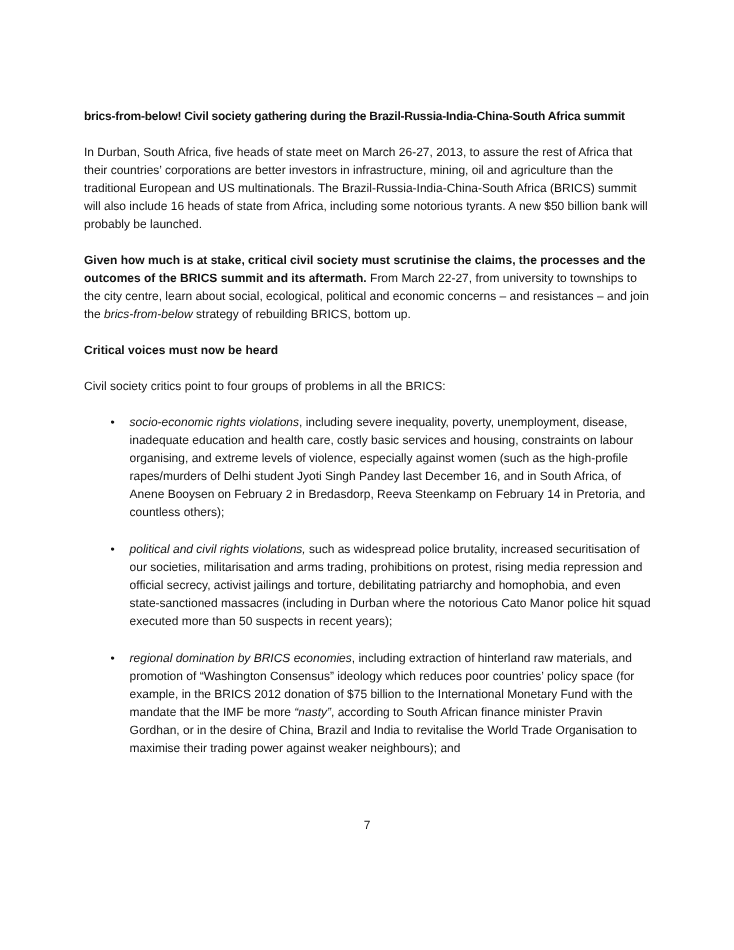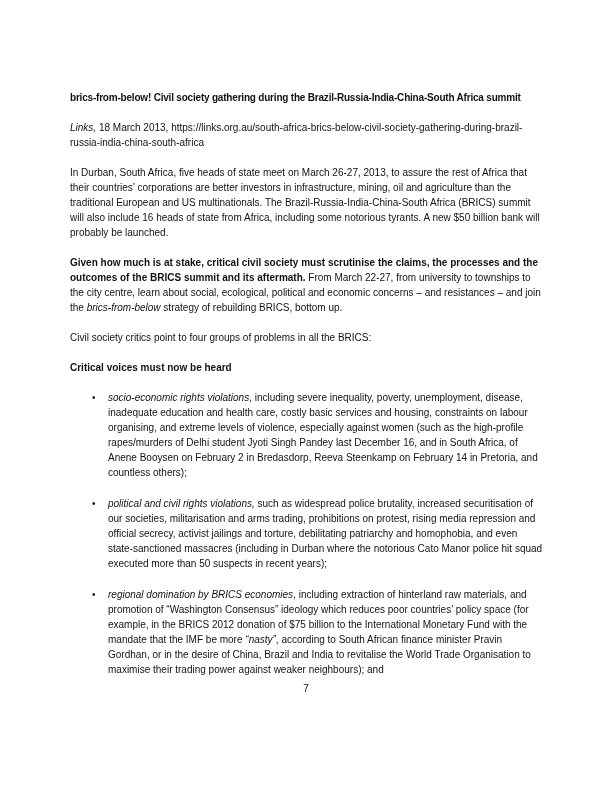--- a/index.html
+++ b/index.html
@@ -61,23 +61,22 @@
     line-height: 15px;
     color: #121212;
   }
 </style>
 </head>
 <body>
 
 <div class="page">
   <div class="content">
       <div class="block title"><span class="seg-b">brics-from-below! Civil society gathering during the Brazil-Russia-India-China-South Africa summit</span></div>
-      <div class="block paragraph"><span class="seg-i">Links,</span><span class="seg-r"> 18 March 2013, https://links.org.au/south-africa-brics-below-civil-society-gathering-during-brazil-russia-india-china-south-africa</span></div>
       <div class="block paragraph"><span class="seg-r">In Durban, South Africa, five heads of state meet on March 26-27, 2013, to assure the rest of Africa that their countries’ corporations are better investors in infrastructure, mining, oil and agriculture than the traditional European and US multinationals. The Brazil-Russia-India-China-South Africa (BRICS) summit will also include 16 heads of state from Africa, including some notorious tyrants. A new $50 billion bank will probably be launched.</span></div>
       <div class="block paragraph"><span class="seg-bi">Given how much is at stake, critical civil society must scrutinise the claims, the processes and the outcomes of the BRICS summit and its aftermath.</span><span class="seg-r"> From March 22-27, from university to townships to the city centre, learn about social, ecological, political and economic concerns – and resistances – and join the </span><span class="seg-i">brics-from-below</span><span class="seg-r"> strategy of rebuilding BRICS, bottom up.</span></div>
+      <div class="block heading"><span class="seg-bi">Critical voices must now be heard</span></div>
       <div class="block paragraph"><span class="seg-r">Civil society critics point to four groups of problems in all the BRICS:</span></div>
-      <div class="block heading"><span class="seg-bi">Critical voices must now be heard</span></div>
       <div class="block bullet"><span class="bullet-marker">•</span><span><span class="seg-i">socio-economic rights violations</span><span class="seg-r">, including severe inequality, poverty, unemployment, disease, inadequate education and health care, costly basic services and housing, constraints on labour organising, and extreme levels of violence, especially against women (such as the high-profile rapes/murders of Delhi student Jyoti Singh Pandey last December 16, and in South Africa, of Anene Booysen on February 2 in Bredasdorp, Reeva Steenkamp on February 14 in Pretoria, and countless others);</span></span></div>
       <div class="block bullet"><span class="bullet-marker">•</span><span><span class="seg-i">political and civil rights violations,</span><span class="seg-r"> such as widespread police brutality, increased securitisation of our societies, militarisation and arms trading, prohibitions on protest, rising media repression and official secrecy, activist jailings and torture, debilitating patriarchy and homophobia, and even state-sanctioned massacres (including in Durban where the notorious Cato Manor police hit squad executed more than 50 suspects in recent years);</span></span></div>
       <div class="block bullet"><span class="bullet-marker">•</span><span><span class="seg-i">regional domination by BRICS economies</span><span class="seg-r">, including extraction of hinterland raw materials, and promotion of “Washington Consensus” ideology which reduces poor countries’ policy space (for example, in the BRICS 2012 donation of $75 billion to the International Monetary Fund with the mandate that the IMF be more </span><span class="seg-i">“nasty”</span><span class="seg-r">, according to South African finance minister Pravin Gordhan, or in the desire of China, Brazil and India to revitalise the World Trade Organisation to maximise their trading power against weaker neighbours); and</span></span></div>
     </div>
   <div class="footer">7</div>
 </div>
 
 </body></html>

